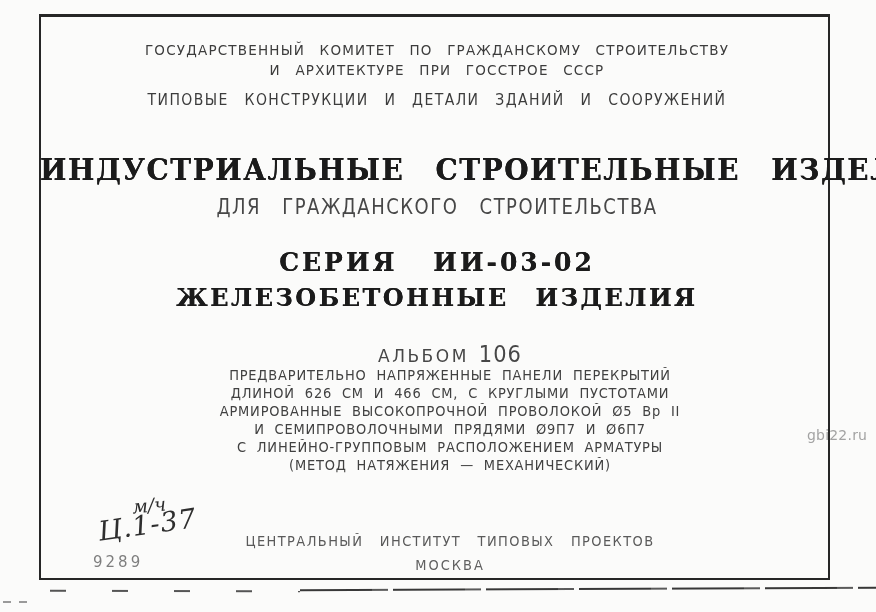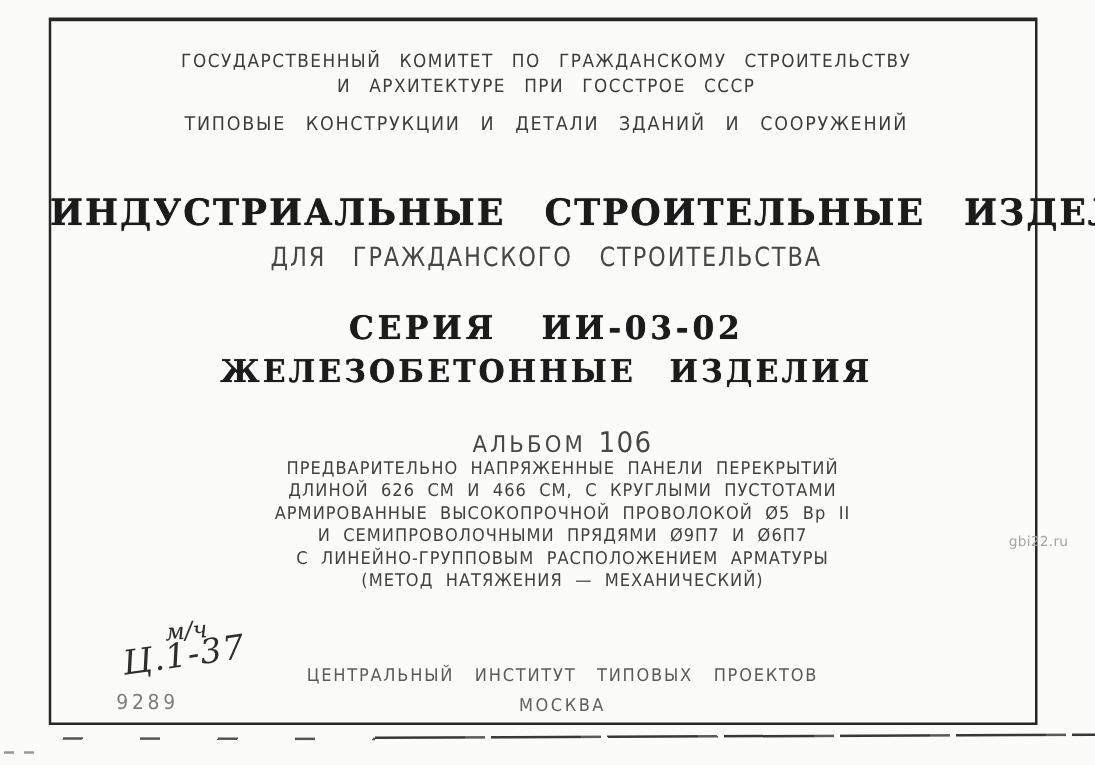--- a/index.html
+++ b/index.html
@@ -52,21 +52,21 @@
   .institute{left:150px;top:533px;width:600px;font-size:13px;letter-spacing:1.4px;word-spacing:11px;color:#5a5a5a;}
   .city{left:150px;top:557px;width:600px;font-size:13px;letter-spacing:2px;color:#606060;}
 
   
   .handwriting{font-family:"DejaVu Serif",serif;font-style:italic;color:#2e2e2e;}
   .hand1{left:132px;top:494px;font-size:19px;transform:rotate(-5deg);}
   .hand2{left:98px;top:509px;font-size:27px;letter-spacing:1px;transform:rotate(-8deg);}
   .stamp-number{left:93px;top:553px;font-size:15px;letter-spacing:3px;color:#7e7e7e;transform:scaleY(1.1);}
 
   
-  .watermark{left:807px;top:427px;font-size:11px;color:#a3a3a3;letter-spacing:0.2px;}
+  .watermark{left:807px;top:427px;font-size:14px;color:#a3a3a3;letter-spacing:0.2px;}
 
   
   .scanline-a{
     left:50px;top:590px;width:250px;height:2px;
     background:repeating-linear-gradient(90deg,#555 0 16px,transparent 16px 62px);
     transform:rotate(0.1deg);
   }
   .scanline-b{
     left:300px;top:588px;width:576px;height:2px;
     background:repeating-linear-gradient(90deg,#383838 0 72px,#5a5a5a 72px 88px,transparent 88px 93px);

